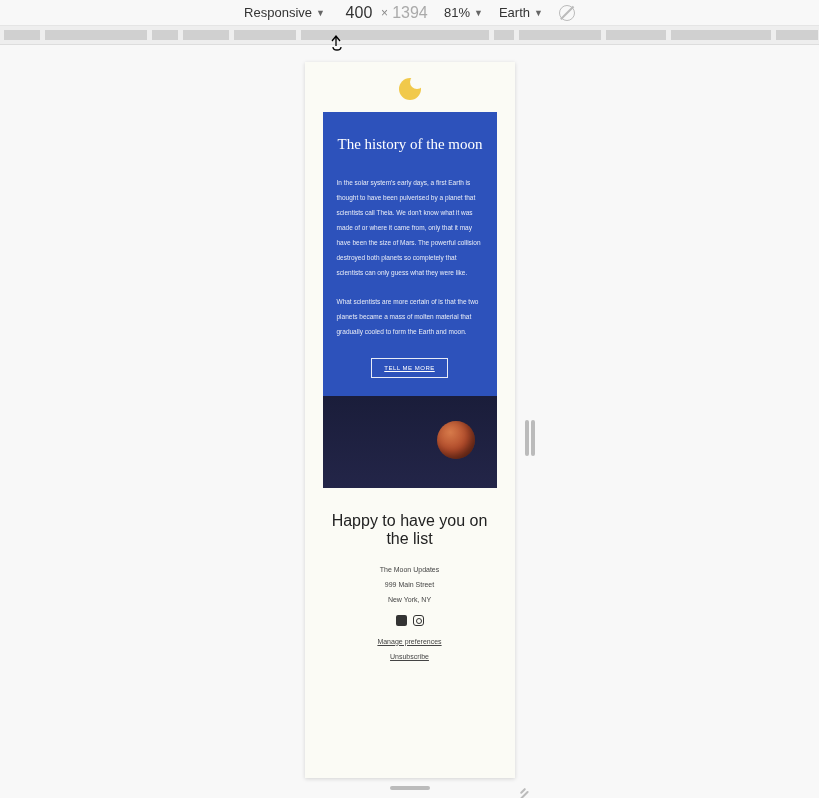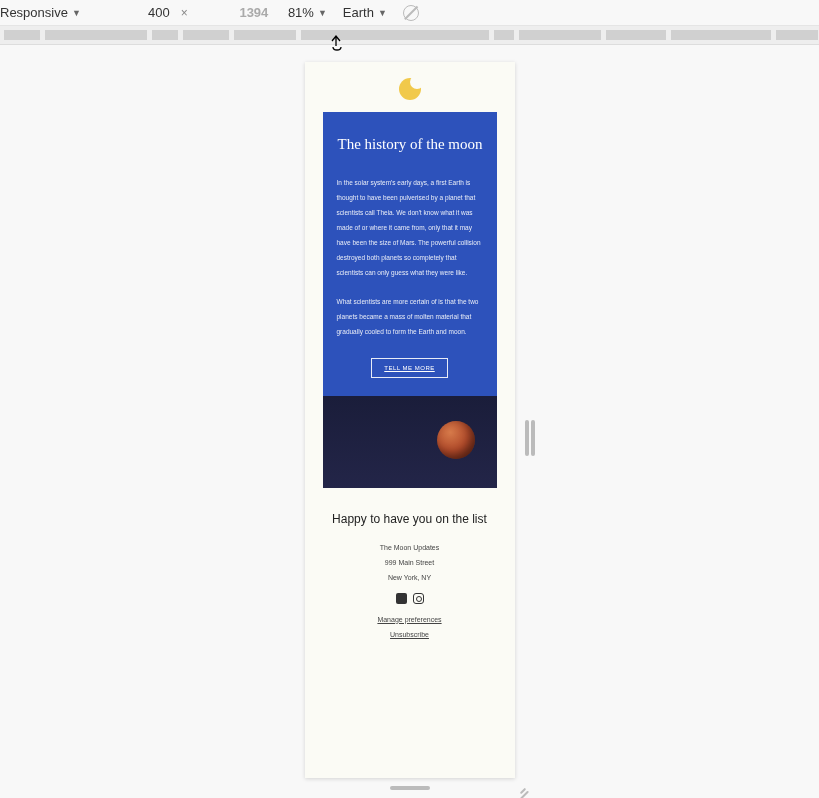--- a/index.html
+++ b/index.html
@@ -7,41 +7,40 @@
       font-family: -apple-system, BlinkMacSystemFont, "Segoe UI", Helvetica, Arial, sans-serif;
       background: #f8f8f8;
       width: 819px;
       height: 798px;
       overflow: hidden;
     }
     .toolbar {
       height: 26px;
       display: flex;
       align-items: center;
-      justify-content: flex-start;
+      justify-content: center;
       gap: 16px;
       background: #f8f8f8;
       font-size: 13px;
       color: #333;
       border-bottom: 1px solid #e5e5e5;
     }
     .toolbar-item { display: flex; align-items: center; gap: 4px; }
     .toolbar-dropdown { cursor: pointer; }
     .triangle-down { font-size: 9px; color: #666; }
     .dim-input {
       width: 36px;
       border: none;
       background: transparent;
       text-align: center;
-      font-size: 13px;
+      font-size: 16px;
       color: #333;
-      margin-left: 44px;
     }
     .dim-x { color: #888; font-size: 12px; }
-    .dim-height { color: #aaa; font-weight: bold; }
+    .dim-height { color: #aaa; }
     .rotate-icon {
       width: 16px; height: 16px;
       border: 1.5px solid #bbb;
       border-radius: 50%;
       position: relative;
     }
     .rotate-icon::after {
       content: ''; position: absolute;
       width: 18px; height: 1.5px;
       background: #bbb;
@@ -142,21 +141,21 @@
       right: 22px;
       top: 25px;
       box-shadow: inset -4px -4px 8px rgba(0,0,0,0.4);
     }
     .footer {
       text-align: center;
       padding-top: 24px;
       width: 100%;
     }
     .footer-title {
-      font-size: 12px;
+      font-size: 16px;
       font-weight: 500;
       color: #222;
       margin-bottom: 18px;
     }
     .footer-line {
       font-size: 7px;
       color: #444;
       margin-bottom: 8px;
     }
     .social {

